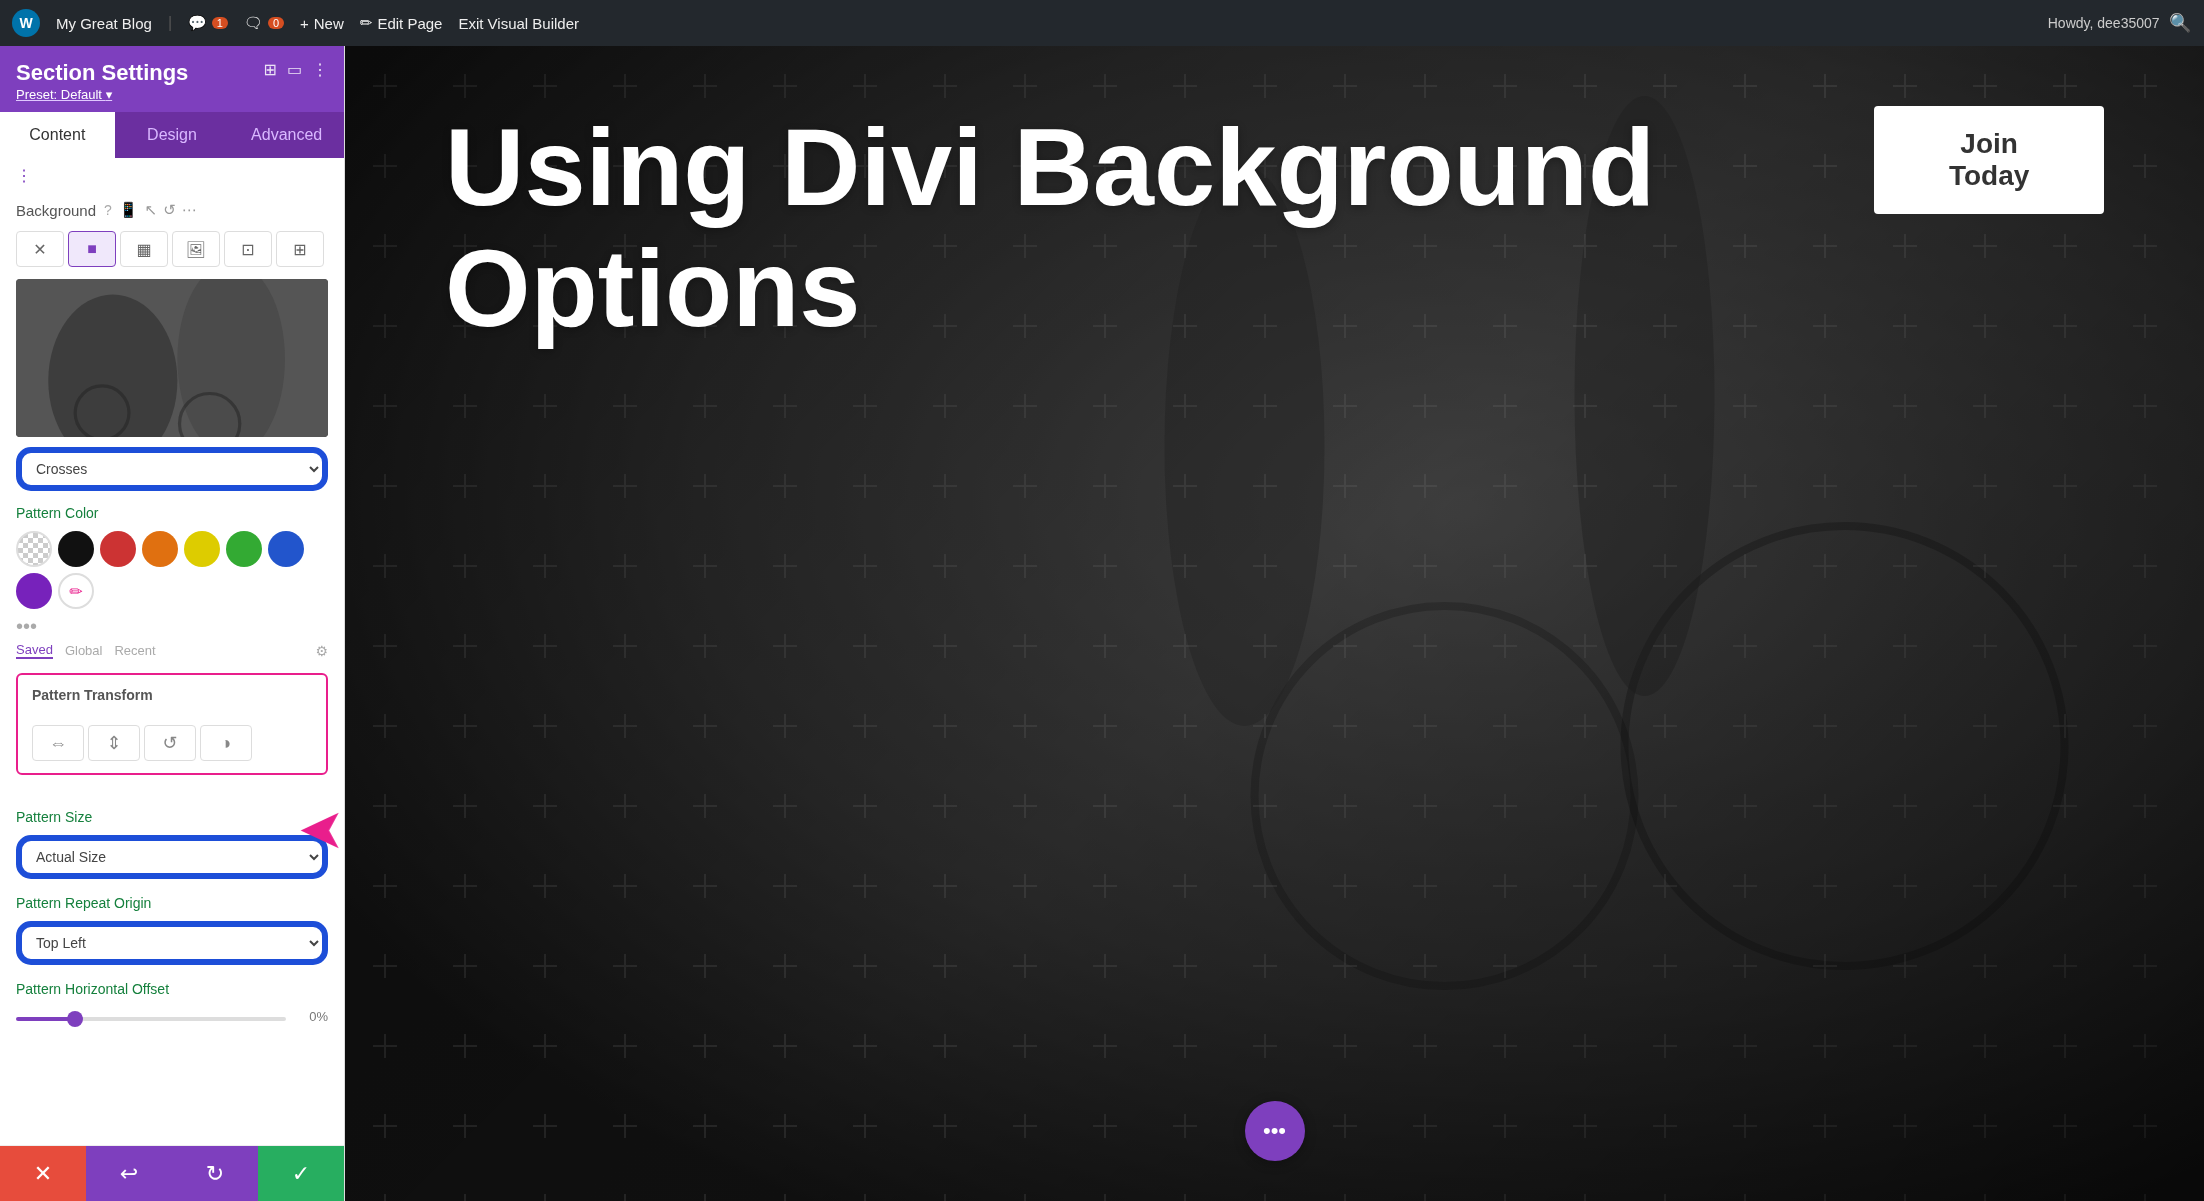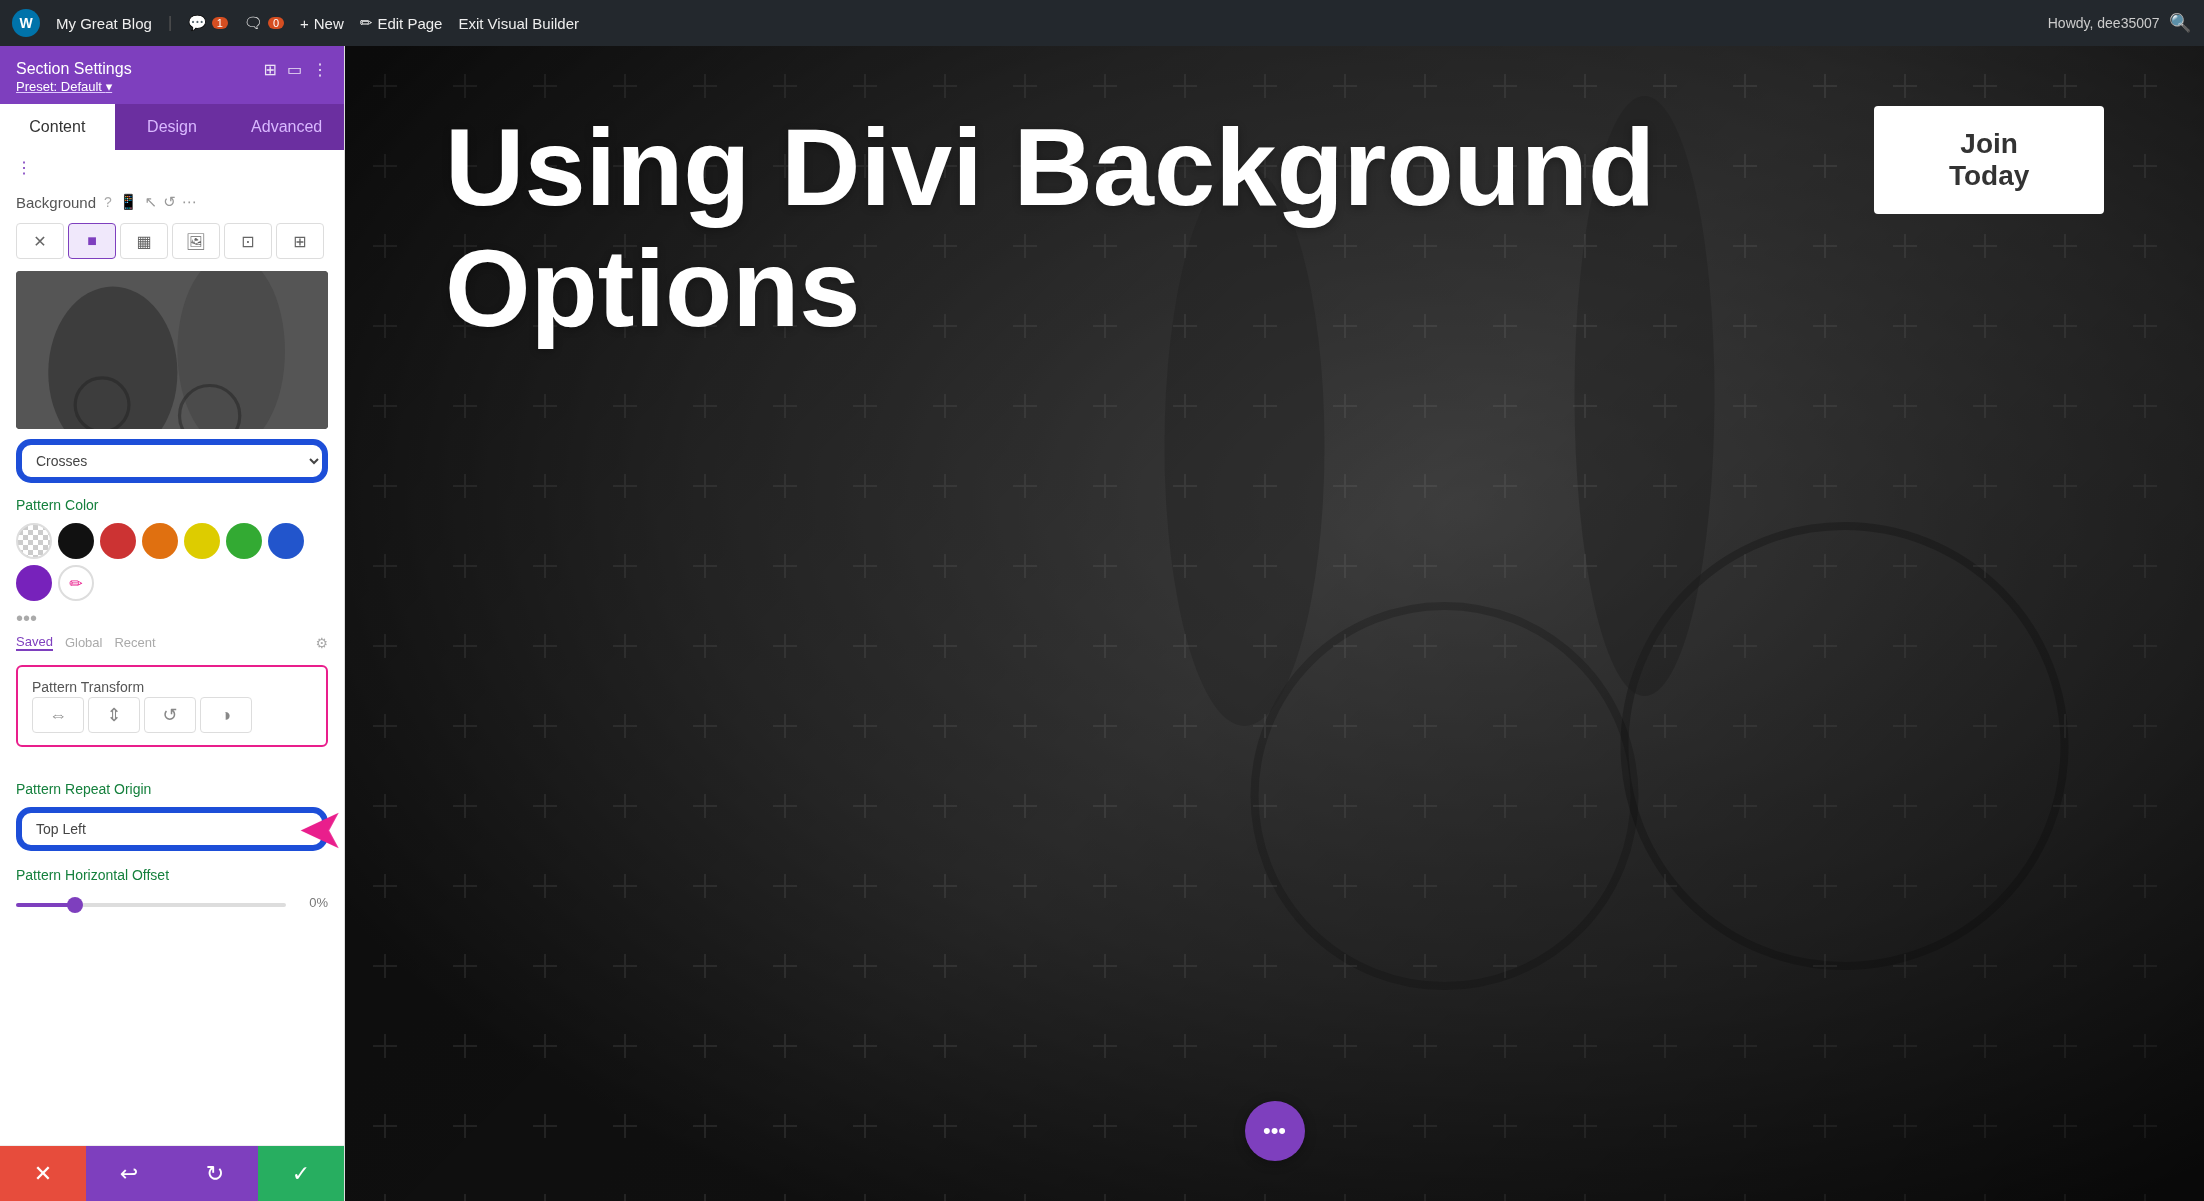--- a/index.html
+++ b/index.html
@@ -45,21 +45,21 @@
 
     
     .section-settings-header {
       background: #7e3fbe;
       padding: 14px 16px 10px;
       color: white;
       display: flex;
       align-items: flex-start;
       justify-content: space-between;
     }
-    .section-settings-title { font-size: 16px; font-weight: 400; }
+    .section-settings-title { font-size: 22px; font-weight: 700; }
     .section-settings-preset { font-size: 13px; color: #e0c8ff; margin-top: 1px; text-decoration: underline; }
     .section-settings-preset span { color: #fff; }
     .ss-icons { display: flex; gap: 10px; align-items: center; }
     .ss-icon { color: white; font-size: 16px; cursor: pointer; opacity: 0.85; }
 
     
     .tabs {
       display: flex;
       background: #6b2fa0;
     }
@@ -187,22 +187,22 @@
       border: 2px solid #e91e8c;
       border-radius: 6px;
       padding: 12px 14px;
       margin-bottom: 14px;
       position: relative;
       background: white;
     }
     .pattern-transform-header {
       font-size: 14px;
       color: #555;
-      font-weight: 400;
-      margin-bottom: 2px;
+      font-weight: 700;
+      margin-bottom: 22px;
     }
     .transform-btns {
       display: flex;
       gap: 4px;
     }
     .transform-btn {
       width: 52px; height: 36px;
       border: 1px solid #ddd;
       background: white;
       border-radius: 4px;
@@ -474,20 +474,28 @@
           <div class="transform-btns">
             <button class="transform-btn">⇔</button>
             <button class="transform-btn">⇕</button>
             <button class="transform-btn">↺</button>
             <button class="transform-btn">◑</button>
           </div>
         </div>
 
       </div>
 
+      <div class="section-group">
+        <div class="section-label">Pattern Size</div>
+        <select class="pattern-select">
+          <option>Actual Size</option>
+          <option>Stretch to Fill</option>
+          <option>Fit to Screen</option>
+        </select>
+      </div>
 
       <div class="section-group">
         <div class="section-label">Pattern Repeat Origin</div>
         <select class="pattern-select">
           <option>Top Left</option>
           <option>Top Right</option>
           <option>Center</option>
           <option>Bottom Left</option>
           <option>Bottom Right</option>
         </select>

